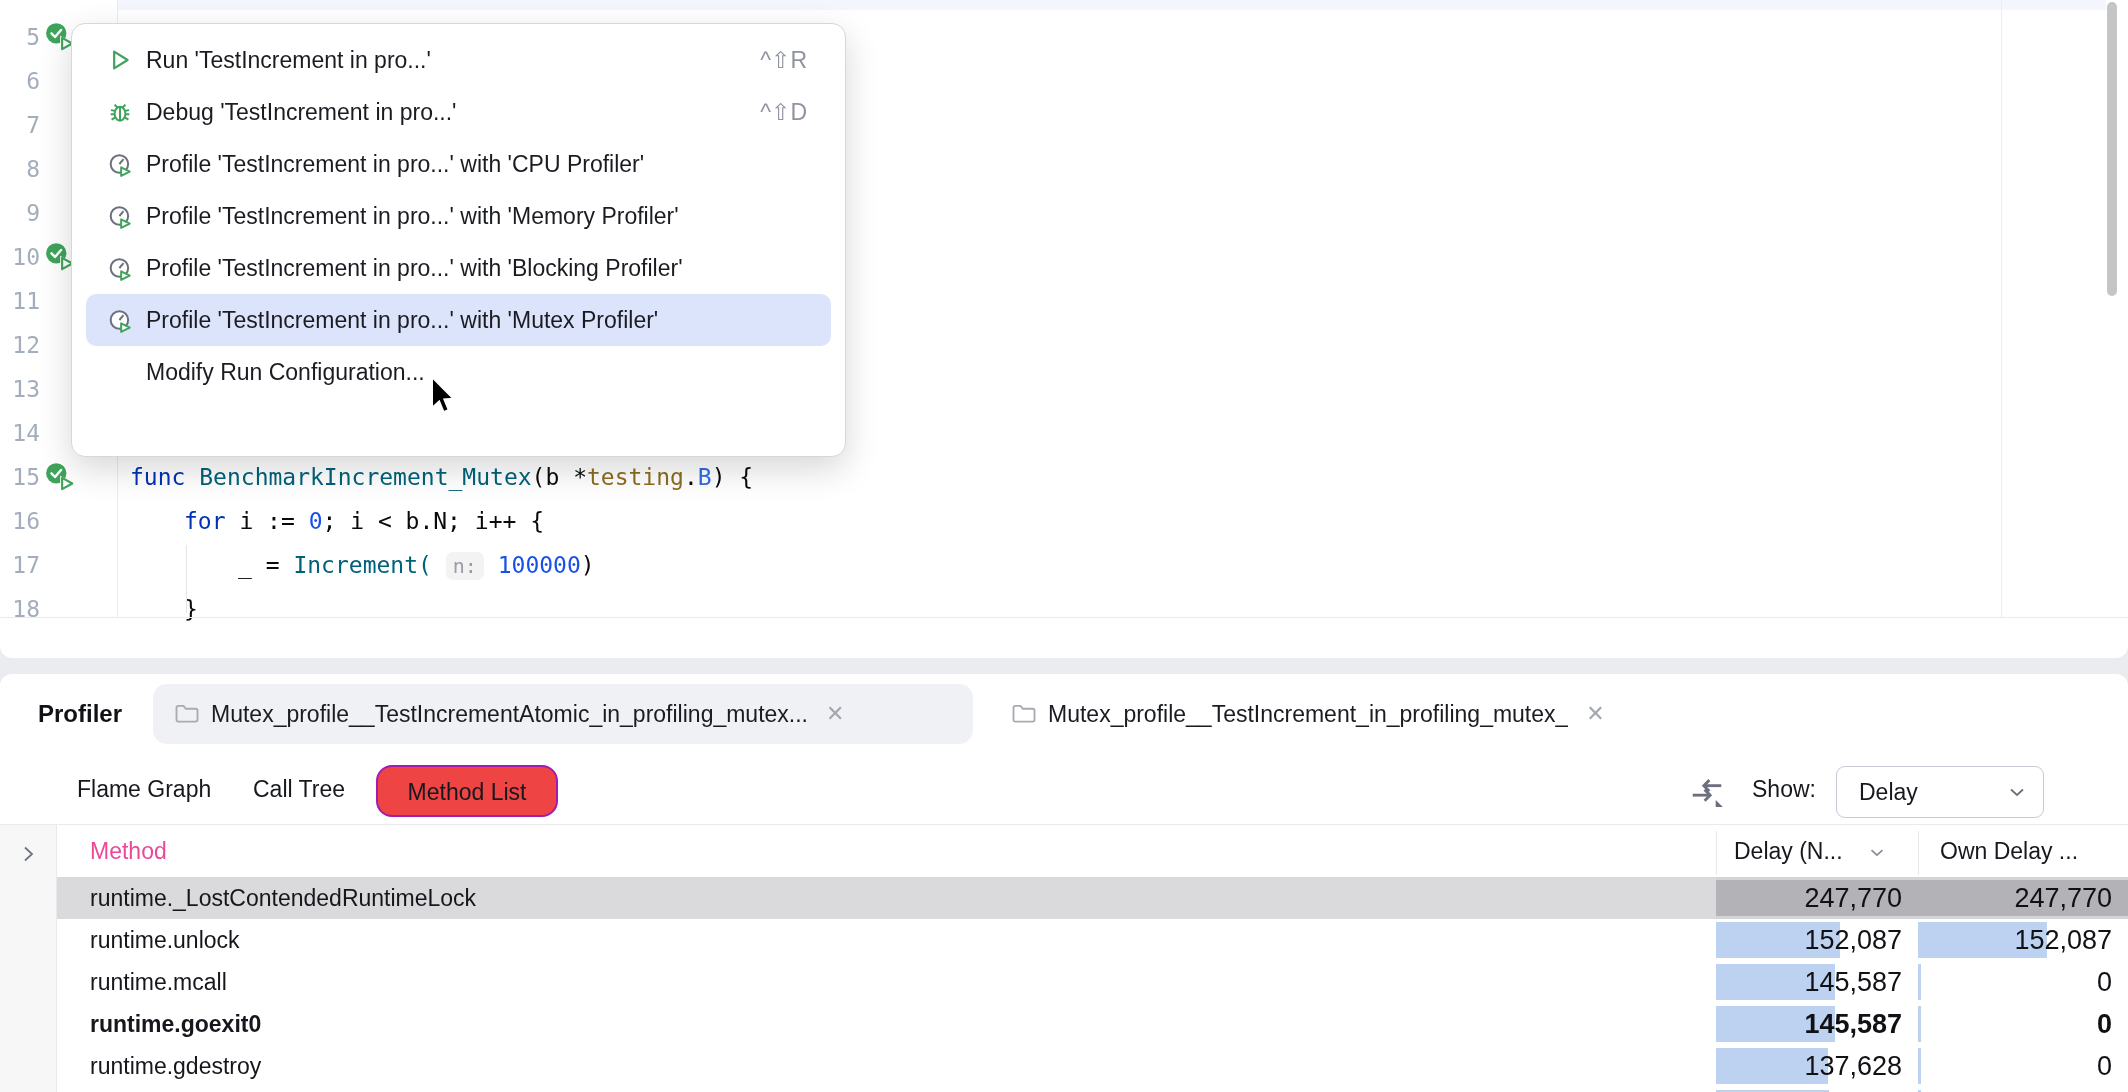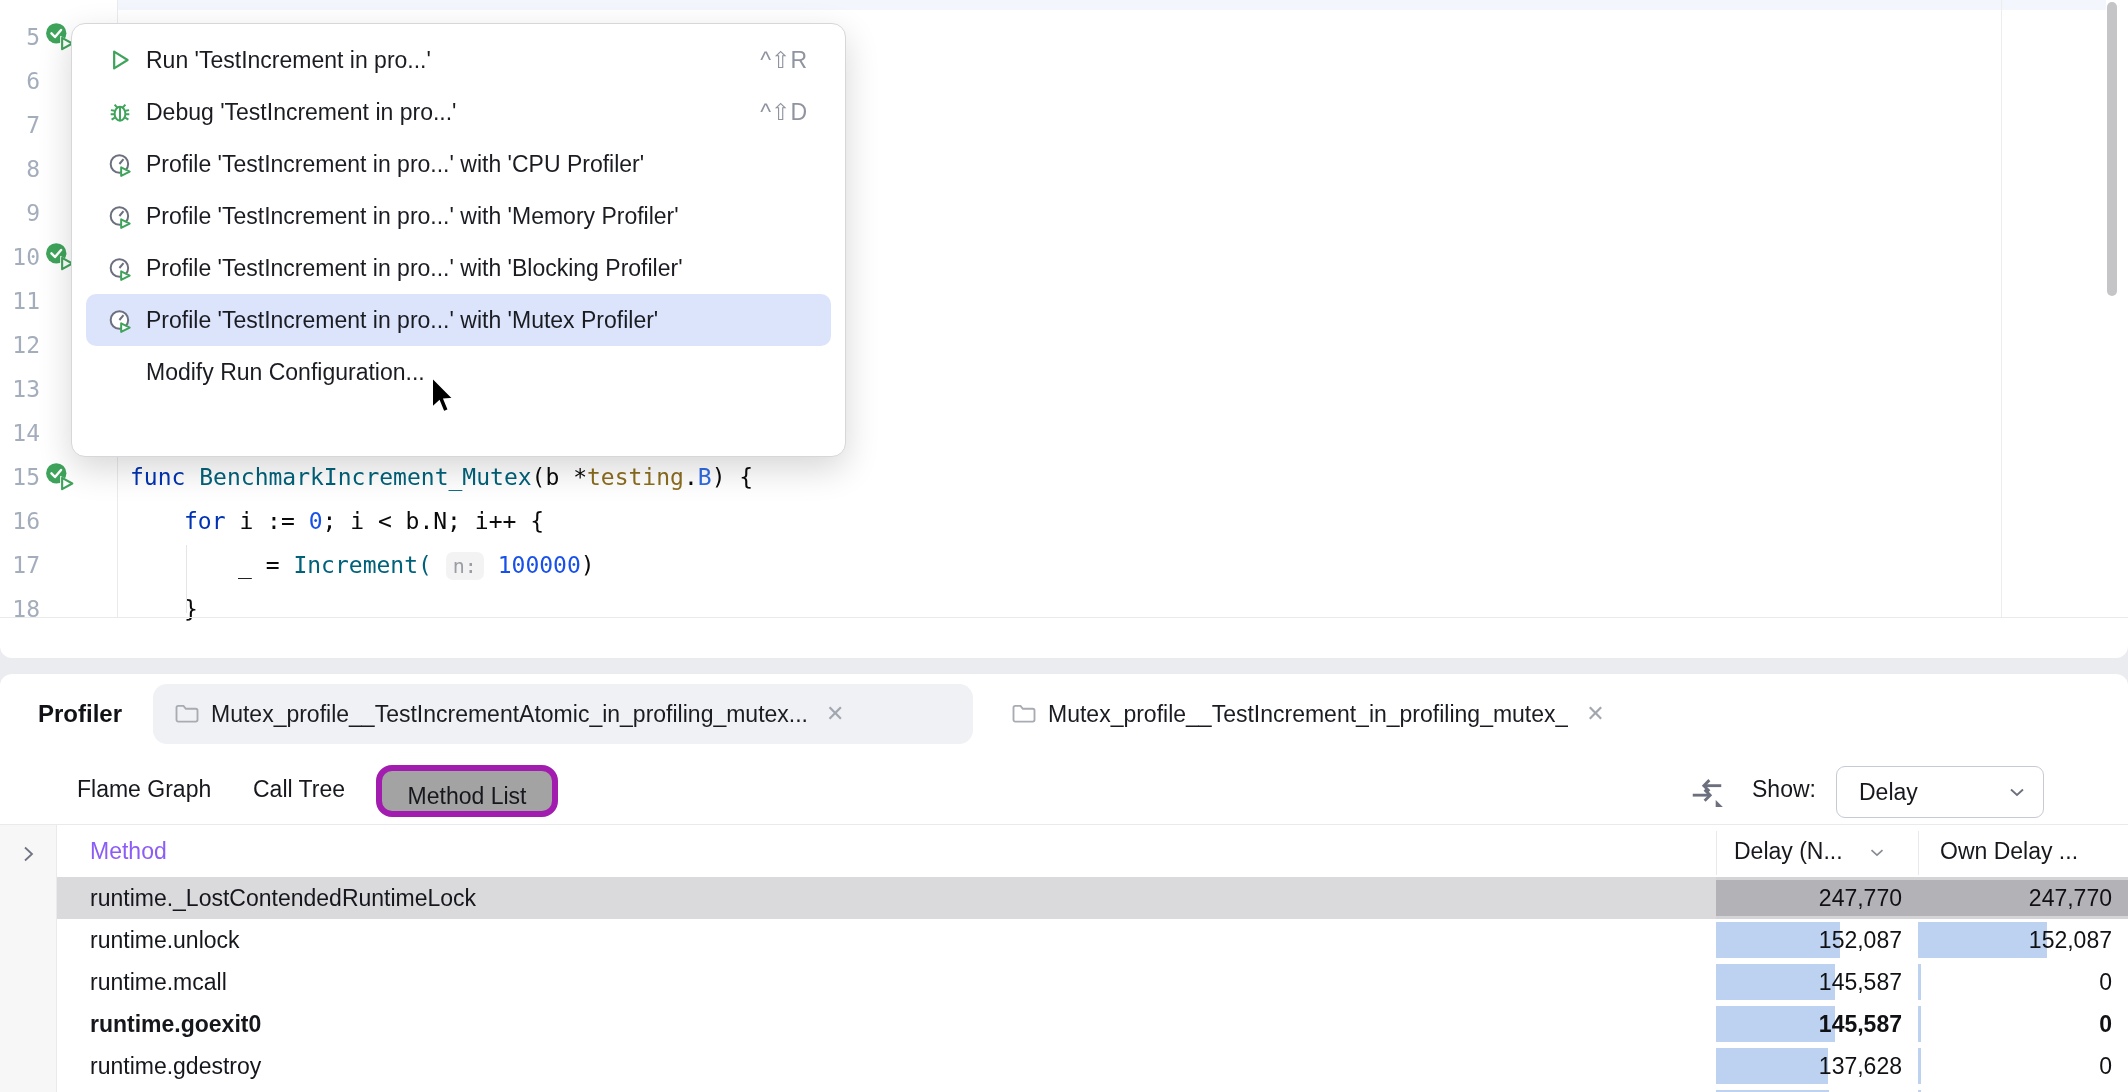--- a/index.html
+++ b/index.html
@@ -48,49 +48,49 @@
   .pf-title{position:absolute;left:38px;top:0;height:80px;line-height:80px;font-size:24px;font-weight:bold;color:#101216;}
   .session-tab{position:absolute;top:10px;height:60px;display:flex;align-items:center;border-radius:14px;}
   .session-tab.sel{left:153px;width:820px;background:#f0f1f4;}
   .session-tab.plain{left:990px;width:730px;}
   .session-tab .folder{margin-left:20px;width:28px;height:28px;flex:0 0 auto;}
   .session-tab .lbl{margin-left:10px;font-size:23px;color:#1a1c22;white-space:nowrap;overflow:hidden;}
   .session-tab .closer{margin-left:18px;font-size:22px;color:#a1a6af;flex:0 0 auto;}
   .toolbar-divider{position:absolute;left:0;top:150px;width:2128px;height:1px;background:#e9eaec;}
   .view-tab{position:absolute;top:80px;height:70px;line-height:70px;font-size:23px;color:#16181d;}
   .view-tab-pill{position:absolute;left:376px;top:91px;width:182px;height:52px;line-height:50px;text-align:center;
-                 font-size:23px;background:#a3a3a3;border:6px solid #a21caf;border-radius:16px;}
+                 font-size:23px;background:#ef4444;border:2px solid #a21caf;border-radius:16px;}
   .swap-icon{position:absolute;left:1688px;top:99px;width:38px;height:38px;}
   .show-label{position:absolute;left:1752px;top:80px;height:70px;line-height:70px;font-size:23px;color:#16181d;}
   .show-select{position:absolute;left:1836px;top:92px;width:208px;height:52px;border:1px solid #c6cad3;
                border-radius:9px;background:#fff;}
   .show-select .val{position:absolute;left:22px;top:0;height:50px;line-height:50px;font-size:23px;color:#16181d;}
   .show-select .chev{position:absolute;right:14px;top:13px;width:24px;height:24px;}
 
   .left-rail{position:absolute;left:0;top:151px;width:57px;height:267px;background:#f7f7f8;border-right:1px solid #e9eaec;}
   .tree-chevron{position:absolute;left:16px;top:168px;width:24px;height:24px;}
   .tbl-header{position:absolute;left:0;top:151px;width:2128px;height:52px;}
-  .th-method{position:absolute;left:90px;top:0;height:52px;line-height:52px;font-size:23px;color:#8b5cf6;}
+  .th-method{position:absolute;left:90px;top:0;height:52px;line-height:52px;font-size:23px;color:#ec4899;}
   .th-delay{position:absolute;left:1734px;top:0;height:52px;line-height:52px;font-size:23px;color:#16181d;}
   .th-own{position:absolute;left:1940px;top:0;height:52px;line-height:52px;font-size:23px;color:#16181d;}
   .th-sort{position:absolute;left:1866px;top:16px;width:22px;height:22px;}
   .col-div{position:absolute;top:6px;width:1px;height:44px;background:#e7e9ed;}
 
   .rows{position:absolute;left:0;top:203px;width:2128px;height:215px;overflow:hidden;}
   .t-row{position:absolute;left:0;width:2128px;height:42px;}
   .cell-method{position:absolute;left:57px;top:0;width:1659px;height:42px;line-height:42px;
                font-size:23px;color:#15171c;padding-left:33px;white-space:nowrap;}
   .cell-num{position:absolute;top:0;height:42px;}
   .cell-delay{left:1716px;width:202px;}
   .cell-own{left:1918px;width:210px;}
   .bar{position:absolute;left:0;top:3px;bottom:3px;background:#bdd2f1;}
   .t-row.sel .cell-method{background:#dadadc;}
   .t-row.sel .cell-num{background:#d4d4d7;}
   .t-row.sel .bar{background:#b2b2b7;}
-  .num-text{position:absolute;right:16px;top:0;height:25px;line-height:42px;font-size:23px;color:#101114;margin-left:34px;}
+  .num-text{position:absolute;right:16px;top:0;height:25px;line-height:42px;font-size:27px;color:#101114;margin-left:34px;}
 </style>
 </head>
 <body>
 
 <div class="stage">
 
   <div class="editor-panel">
     <div class="current-line"></div>
     <div class="gutter-divider"></div>
     <div class="wrap-guide"></div>

